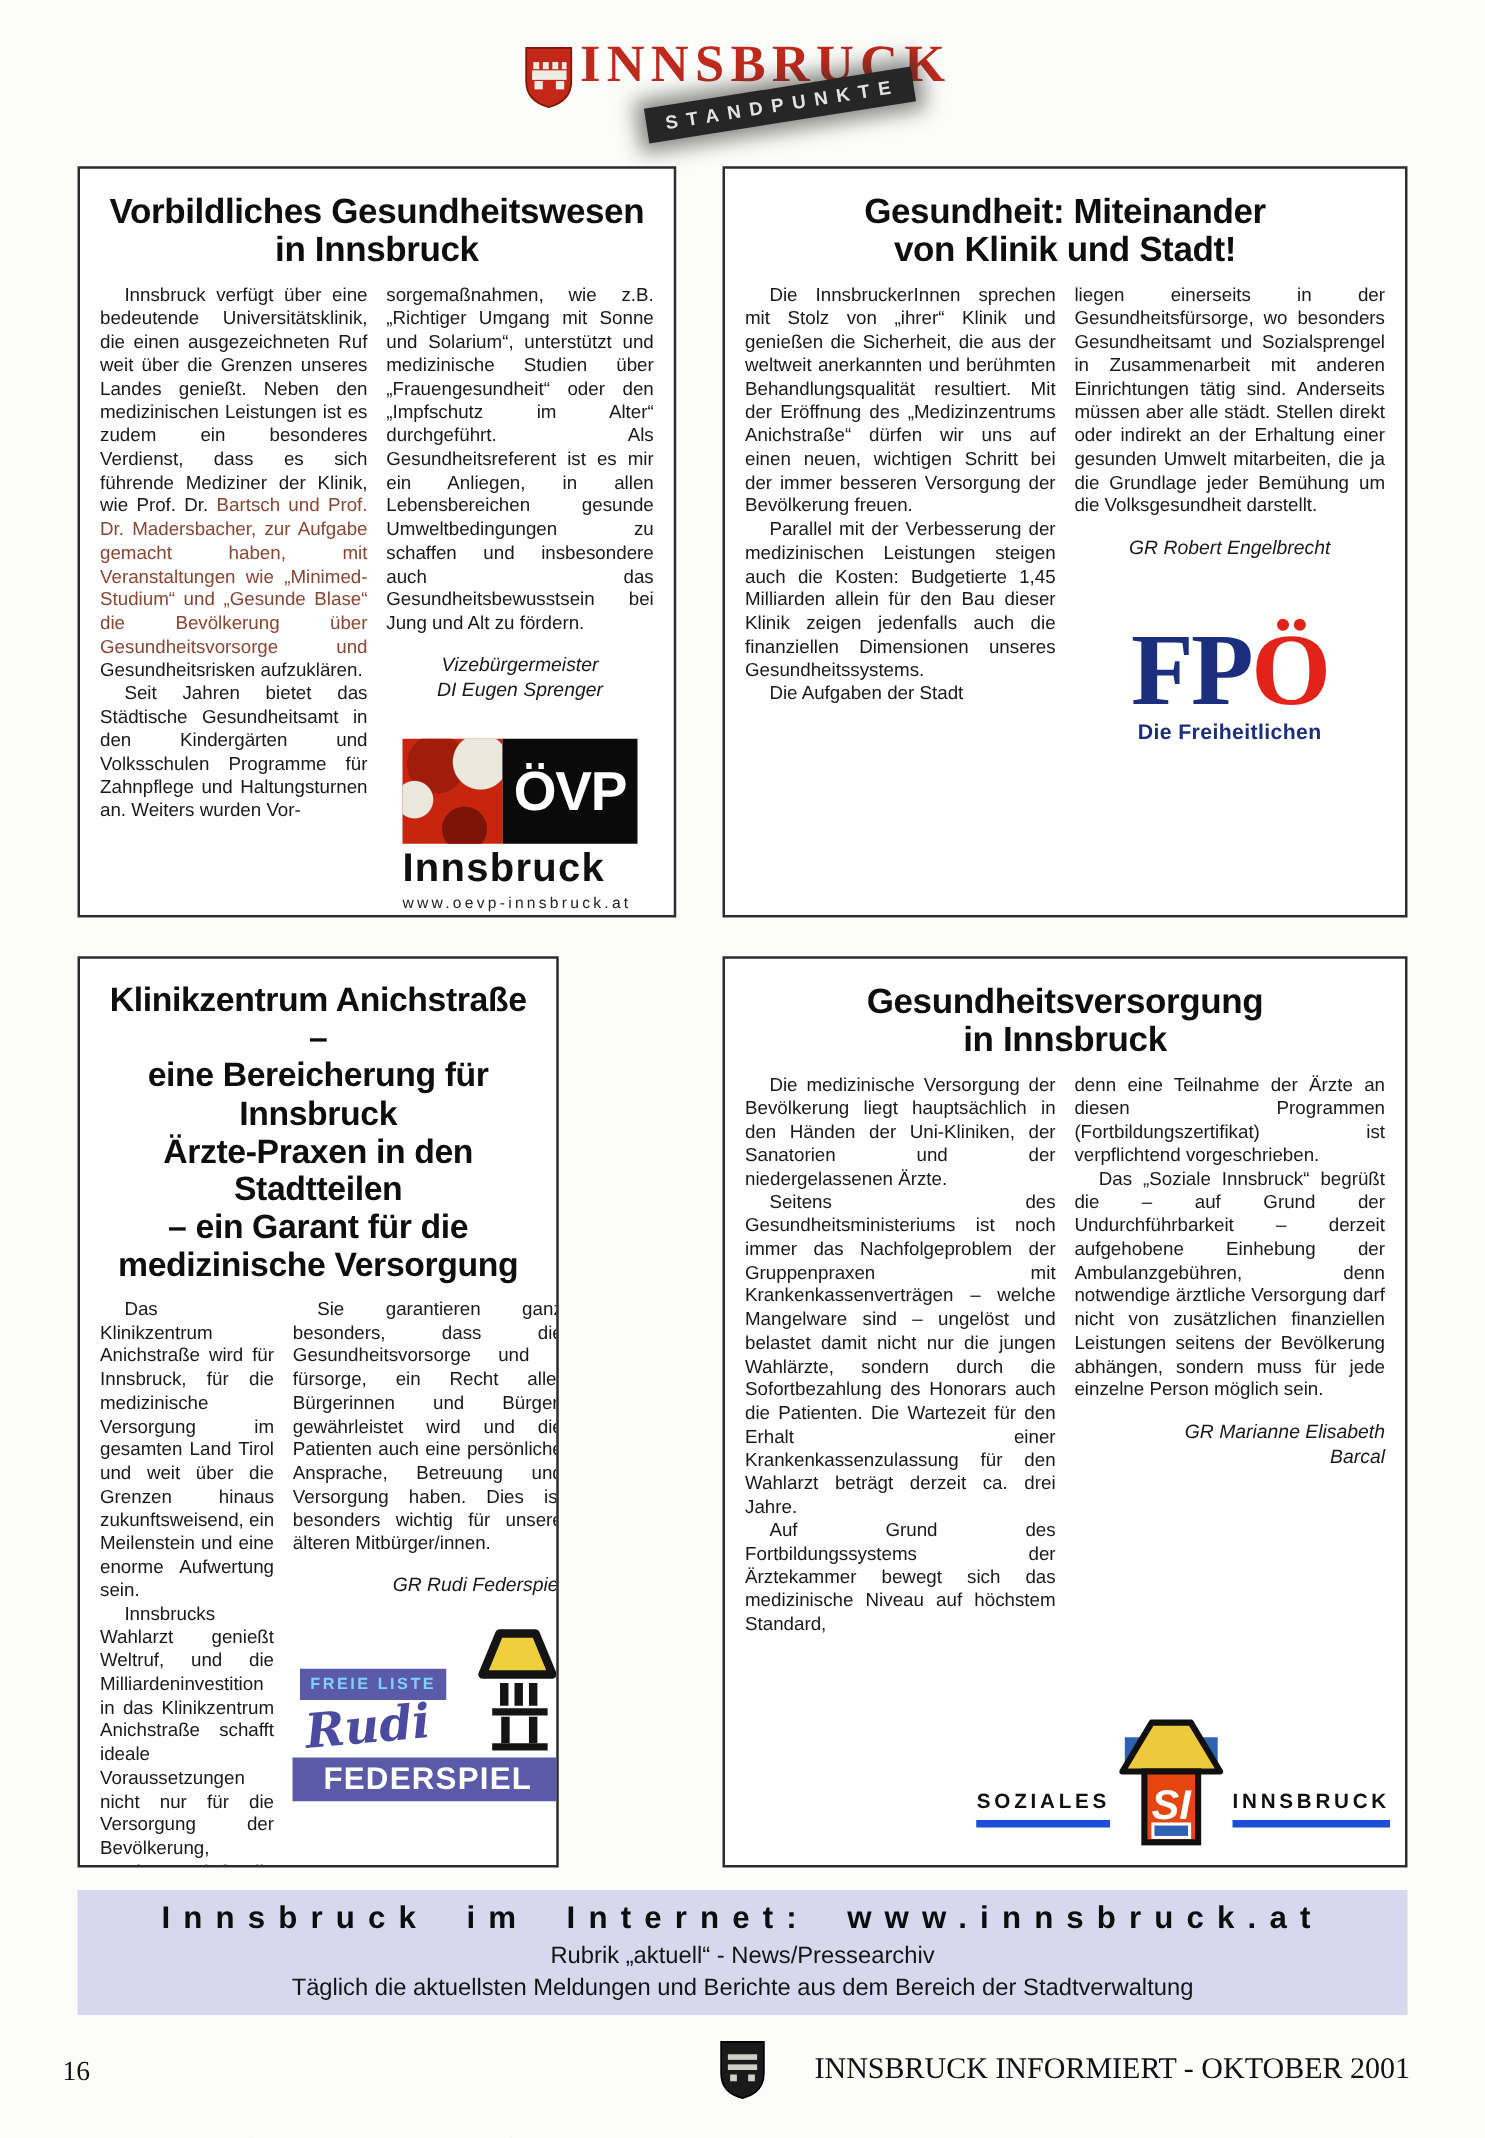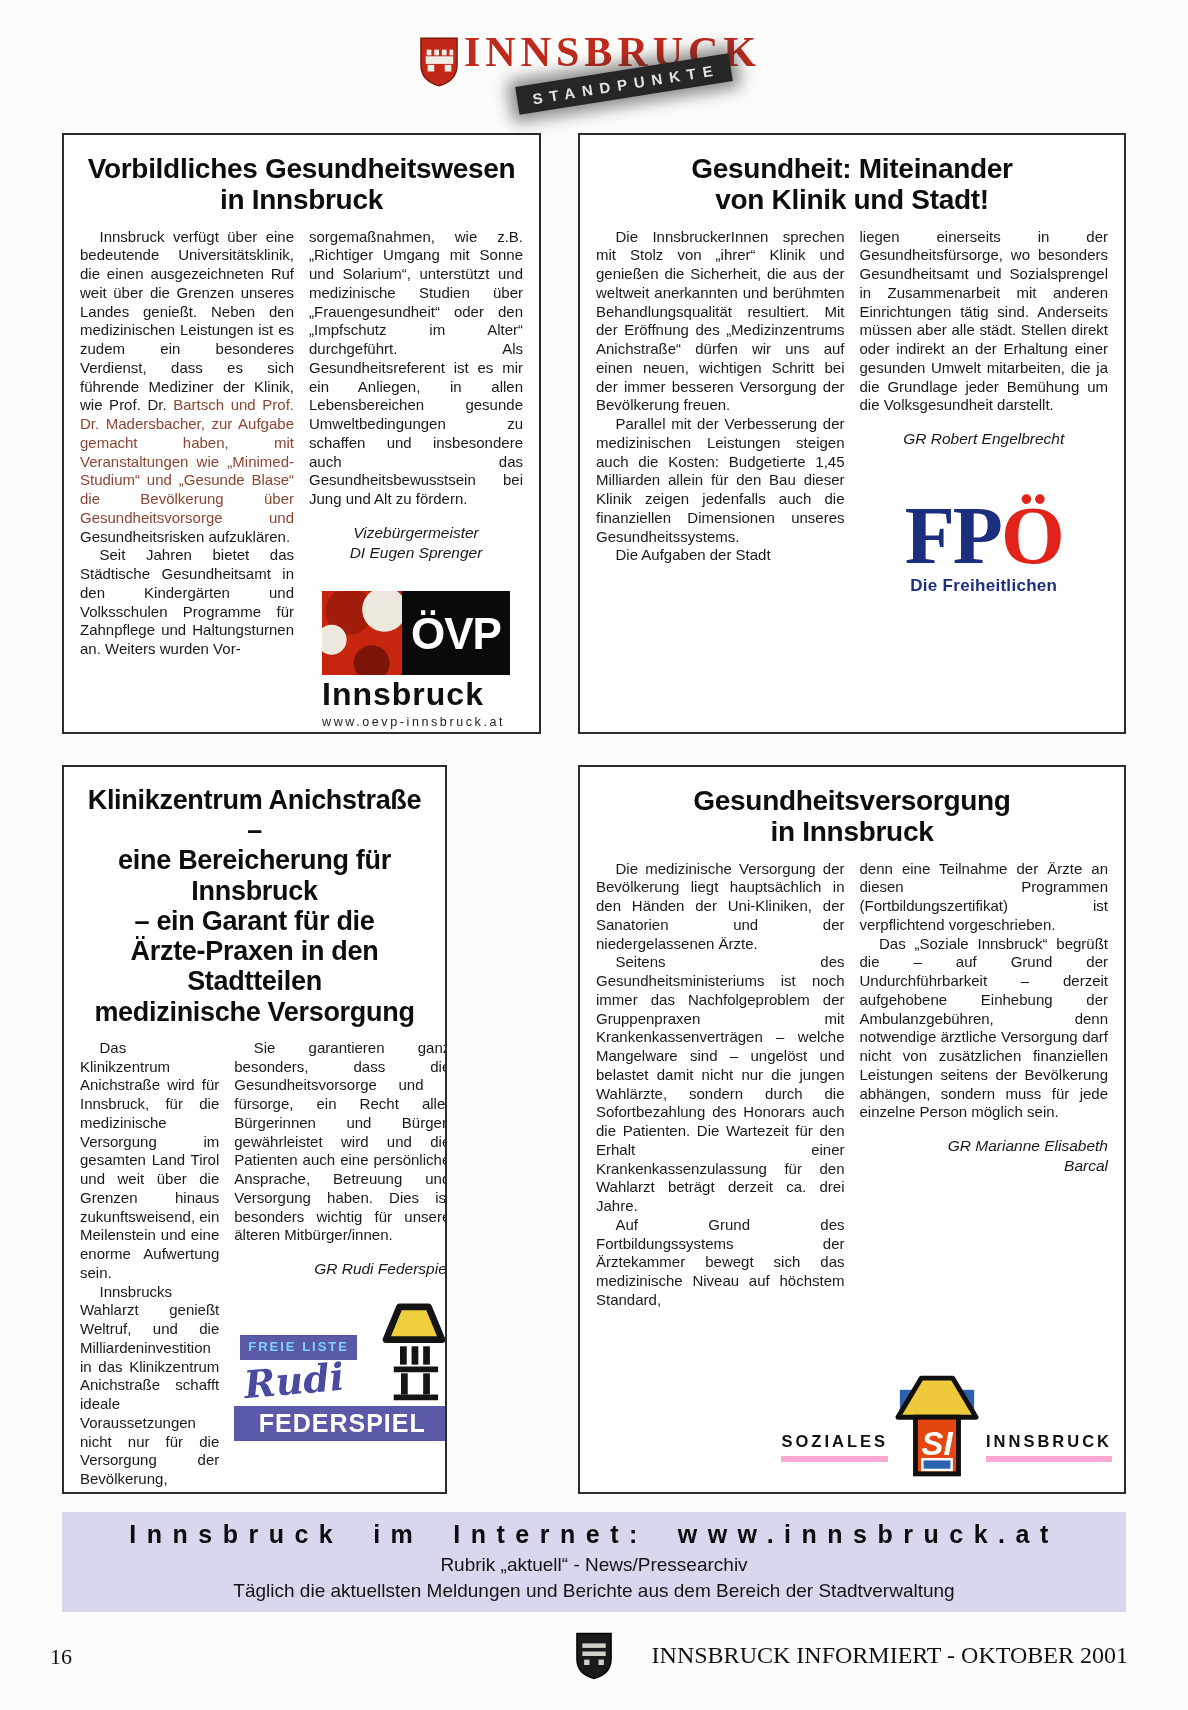--- a/index.html
+++ b/index.html
@@ -76,21 +76,21 @@
   .fl-top { position:absolute; left:6px; top:34px; background:#5a5aa8; color:#7dd3fc;
             font-size:13px; font-weight:bold; letter-spacing:2px; padding:4px 8px; white-space:nowrap; }
   .fl-script { position:absolute; left:10px; top:56px; font-family:"DejaVu Serif", serif; font-style:italic;
                font-weight:bold; font-size:38px; color:#4a4aa0; transform:rotate(-5deg); }
   .fl-bottom { position:absolute; left:0; right:0; bottom:0; background:#5a5aa8; color:#fff;
                font-weight:bold; font-size:25px; letter-spacing:1px; text-align:center; padding:2px 0; }
 
   
   .si { position:absolute; right:12px; bottom:14px; display:flex; align-items:flex-end; gap:6px; }
   .si-word { font-size:16.5px; font-weight:600; letter-spacing:3px; color:#111;
-             border-bottom:6px solid #f9a8d4; padding-bottom:5px; margin-bottom:16px; white-space:nowrap; }
+             border-bottom:6px solid #1d4ed8; padding-bottom:5px; margin-bottom:16px; white-space:nowrap; }
   .si-house { width:86px; height:106px; flex:none; }
 
   
   .netbanner { position:absolute; left:62px; top:1512px; width:1064px; height:100px;
                background:#d7d8ed; text-align:center; padding-top:8px; box-sizing:border-box; }
   .net-line1 { font-weight:bold; font-size:25px; letter-spacing:0.42em; word-spacing:0.5em; color:#0d0d0d; white-space:nowrap; }
   .net-line2 { font-size:19px; margin-top:5px; color:#141414; }
   .net-line3 { font-size:19px; margin-top:4px; font-weight:500; color:#141414; }
 
   
@@ -165,22 +165,22 @@
           <div class="fpo-sub">Die Freiheitlichen</div>
         </div>
       </div>
     </div>
   </section>
 
   <section class="box box-federspiel">
     <h2 class="headline">
       <span class="hl-line">Klinikzentrum Anichstraße –</span>
       <span class="hl-line">eine Bereicherung für Innsbruck</span>
+      <span class="hl-line">Ärzte-Praxen in den Stadtteilen</span>
       <span class="hl-line">– ein Garant für die</span>
-      <span class="hl-line">Ärzte-Praxen in den Stadtteilen</span>
       <span class="hl-line">medizinische Versorgung</span>
     </h2>
     <div class="cols">
       <div class="col">
         <p>Das Klinikzentrum Anichstraße wird für Innsbruck, für die medizinische Versorgung im gesamten Land Tirol und weit über die Grenzen hinaus zukunftsweisend, ein Meilenstein und eine enorme Aufwertung sein.</p>
         <p>Innsbrucks Wahlarzt genießt Weltruf, und die Milliardeninvestition in das Klinikzentrum Anichstraße schafft ideale Voraussetzungen nicht nur für die Versorgung der Bevölkerung, sondern auch für die universitäre Forschung und Ausbildung.</p>
         <p>Einen entscheidenden Beitrag für die Gesundheitsfürsorge in Innsbruck leisten jedoch auch die niedergelassenen Ärzte in den einzelnen Stadtteilen.</p>
       </div>
       <div class="col">
         <p>Sie garantieren ganz besonders, dass die Gesundheitsvorsorge und -fürsorge, ein Recht aller Bürgerinnen und Bürger, gewährleistet wird und die Patienten auch eine persönliche Ansprache, Betreuung und Versorgung haben. Dies ist besonders wichtig für unsere älteren Mitbürger/innen.</p>

